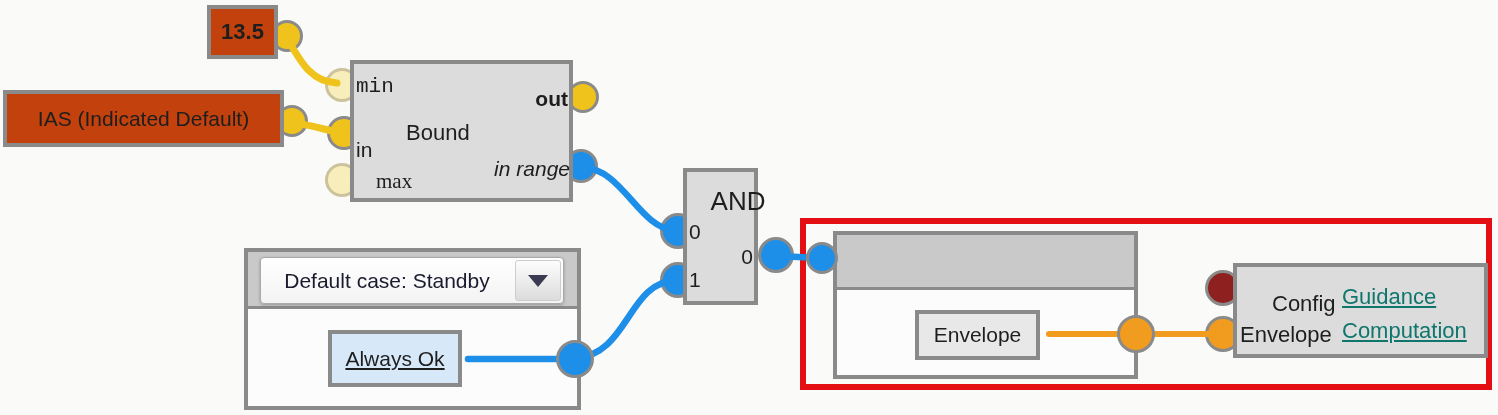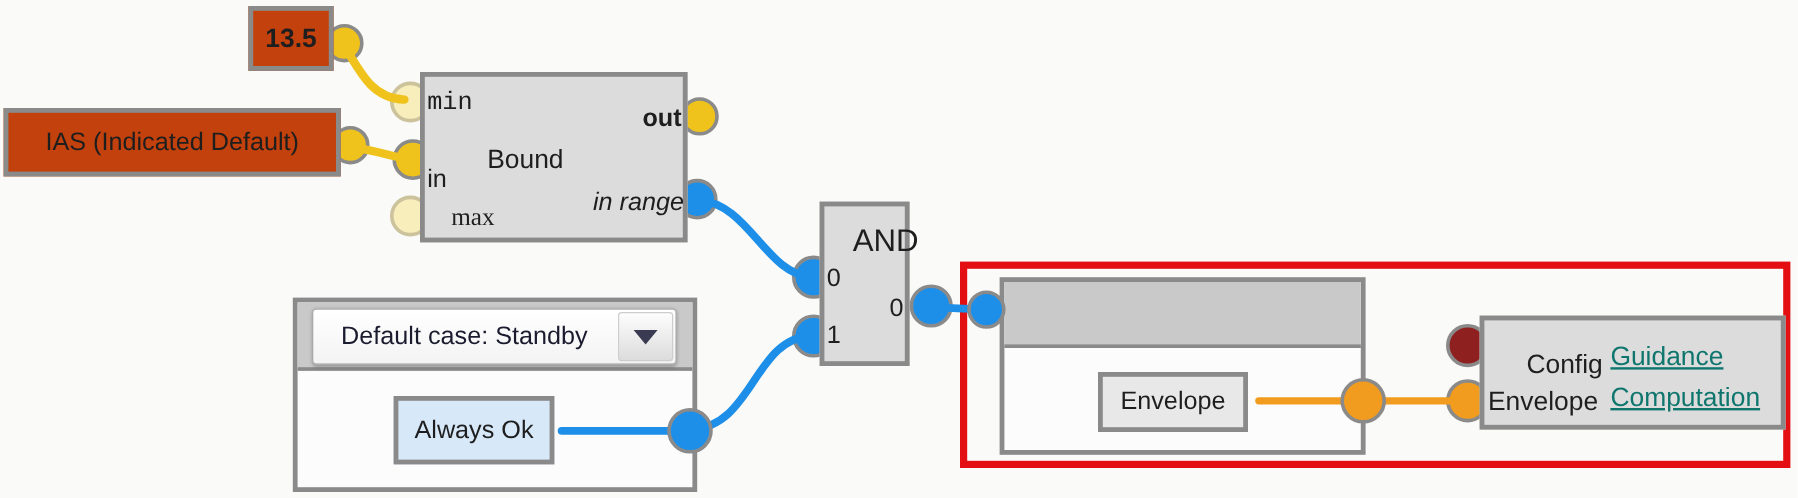--- a/index.html
+++ b/index.html
@@ -5,21 +5,21 @@
   html,body{margin:0;padding:0;}
   body{font-family:"Liberation Sans",sans-serif;background:#ffffff;}
   #canvas{position:relative;width:1498px;height:415px;background:#fafaf8;overflow:hidden;}
 
   
   .box{position:absolute;box-sizing:border-box;border:4px solid #8a8a8a;background:#dcdcdc;z-index:2;}
   .const{background:#c2410c;display:flex;align-items:center;justify-content:center;
          font-size:21px;color:#1e1e1e;}
   .const.bold{font-weight:bold;font-size:22px;}
   .case-node{background:#d7e9f9;display:flex;align-items:center;justify-content:center;
-         font-size:21px;color:#1e1e1e;}
+         font-size:21px;color:#1e1e1e;text-decoration:underline;}
   .plain-node{background:#e8e8e8;display:flex;align-items:center;justify-content:center;
          font-size:21px;color:#1e1e1e;}
 
   
   .group{position:absolute;box-sizing:border-box;border:4px solid #8a8a8a;background:#fcfcfc;z-index:2;}
   .group .header{position:absolute;left:0;right:0;top:0;background:#c9c9c9;border-bottom:3px solid #8a8a8a;}
 
   
   .lbl{position:absolute;font-size:21px;color:#1e1e1e;transform:translateY(-50%);white-space:nowrap;z-index:5;}
   .lbl.center{transform:translate(-50%,-50%);}

